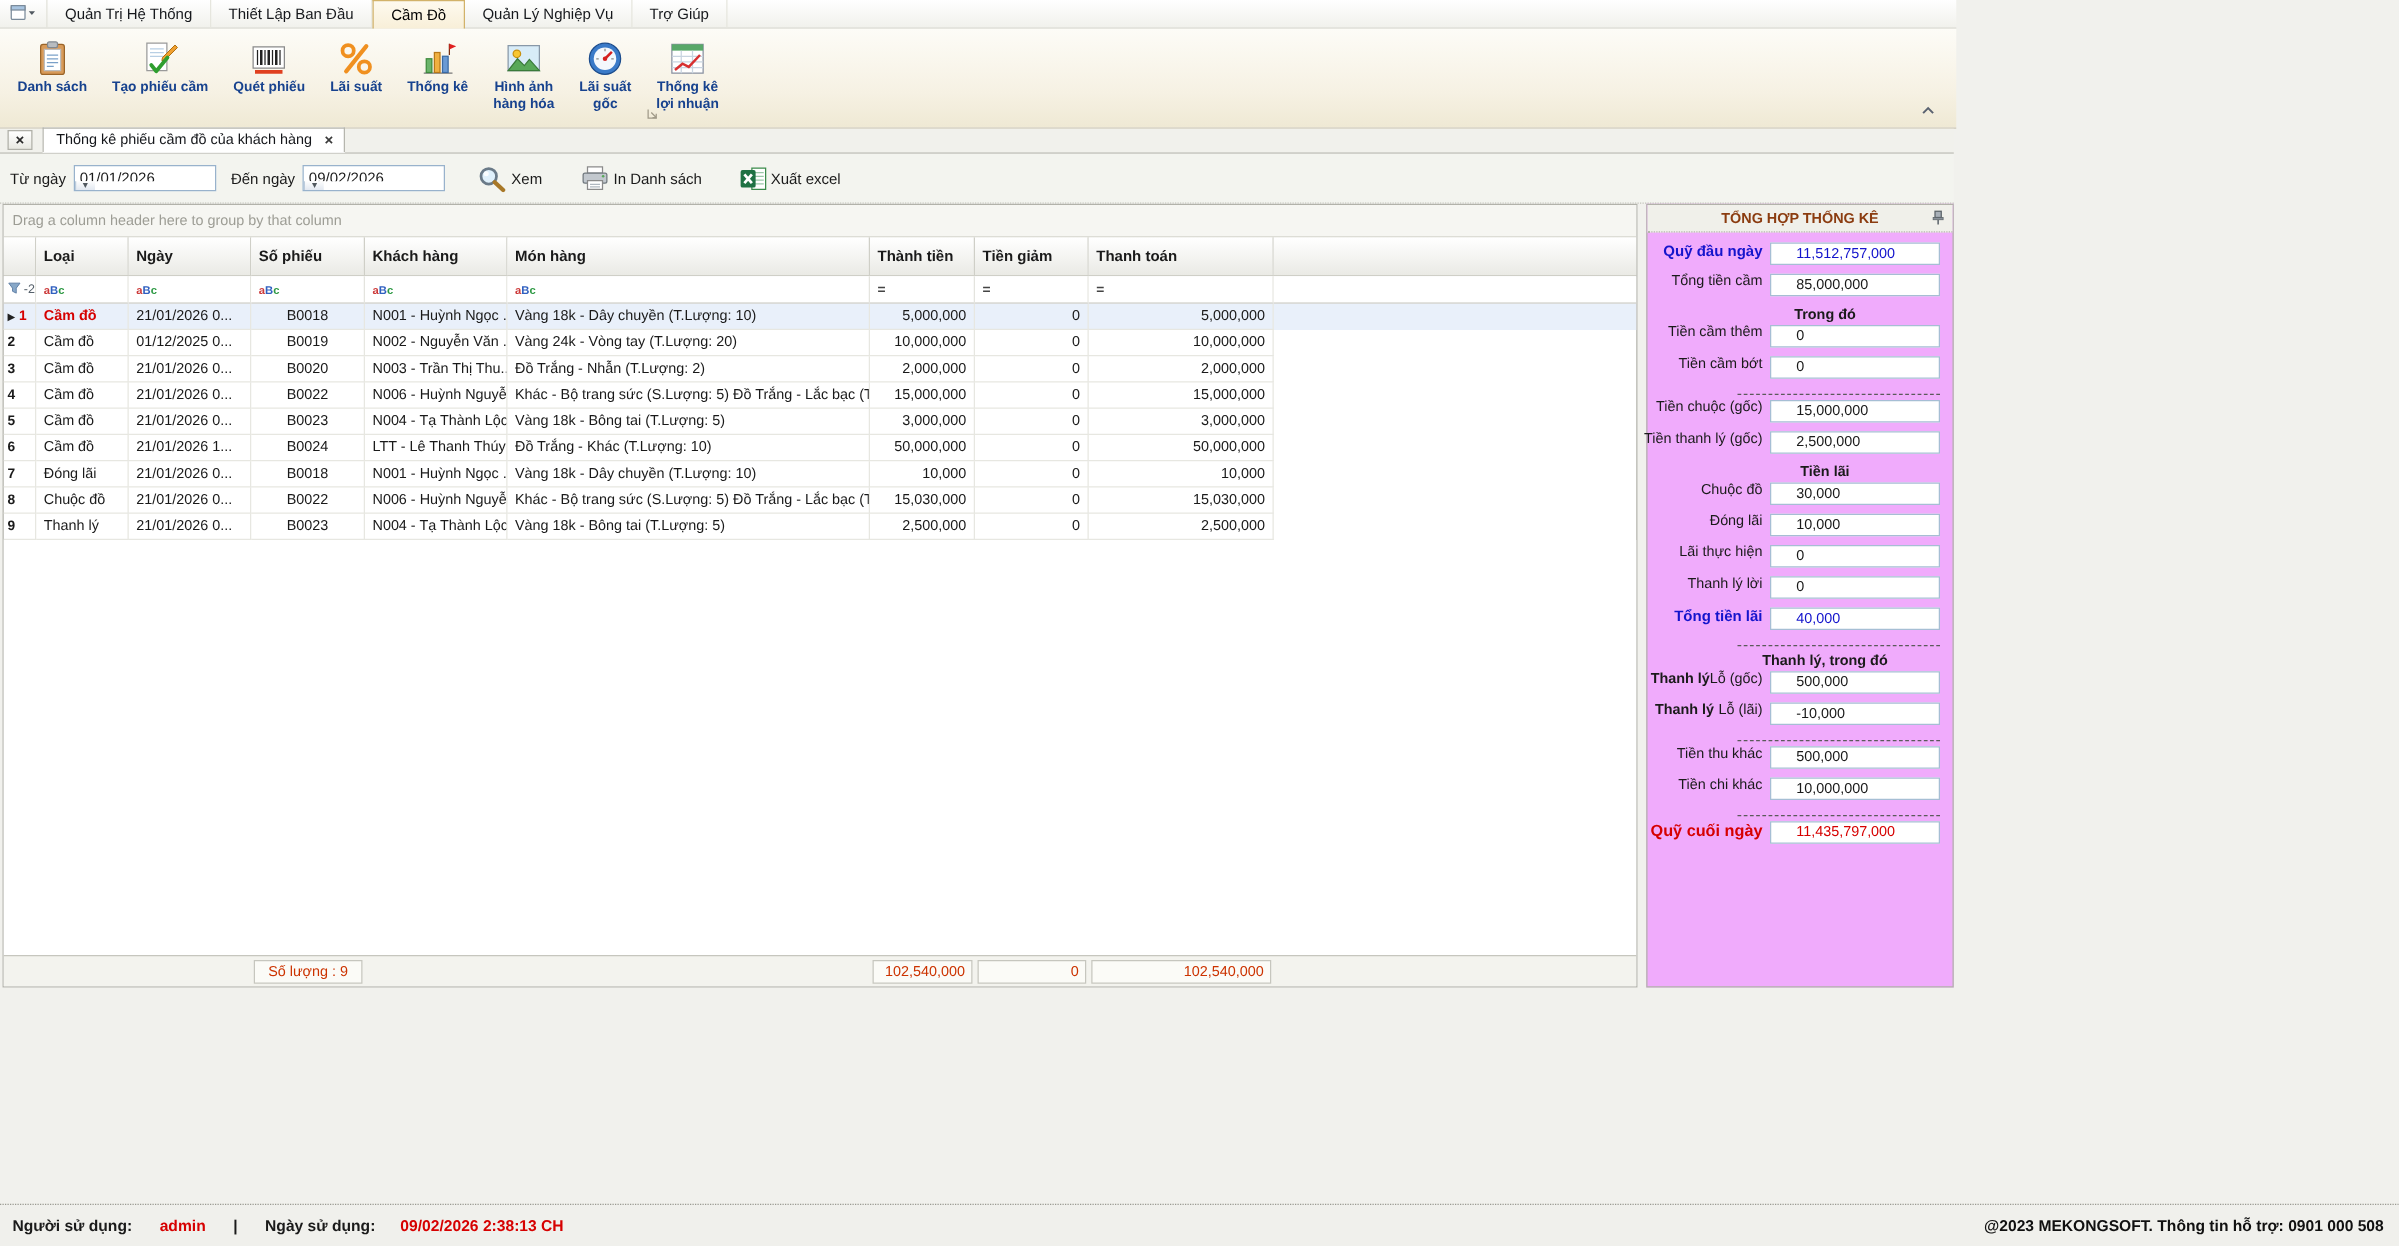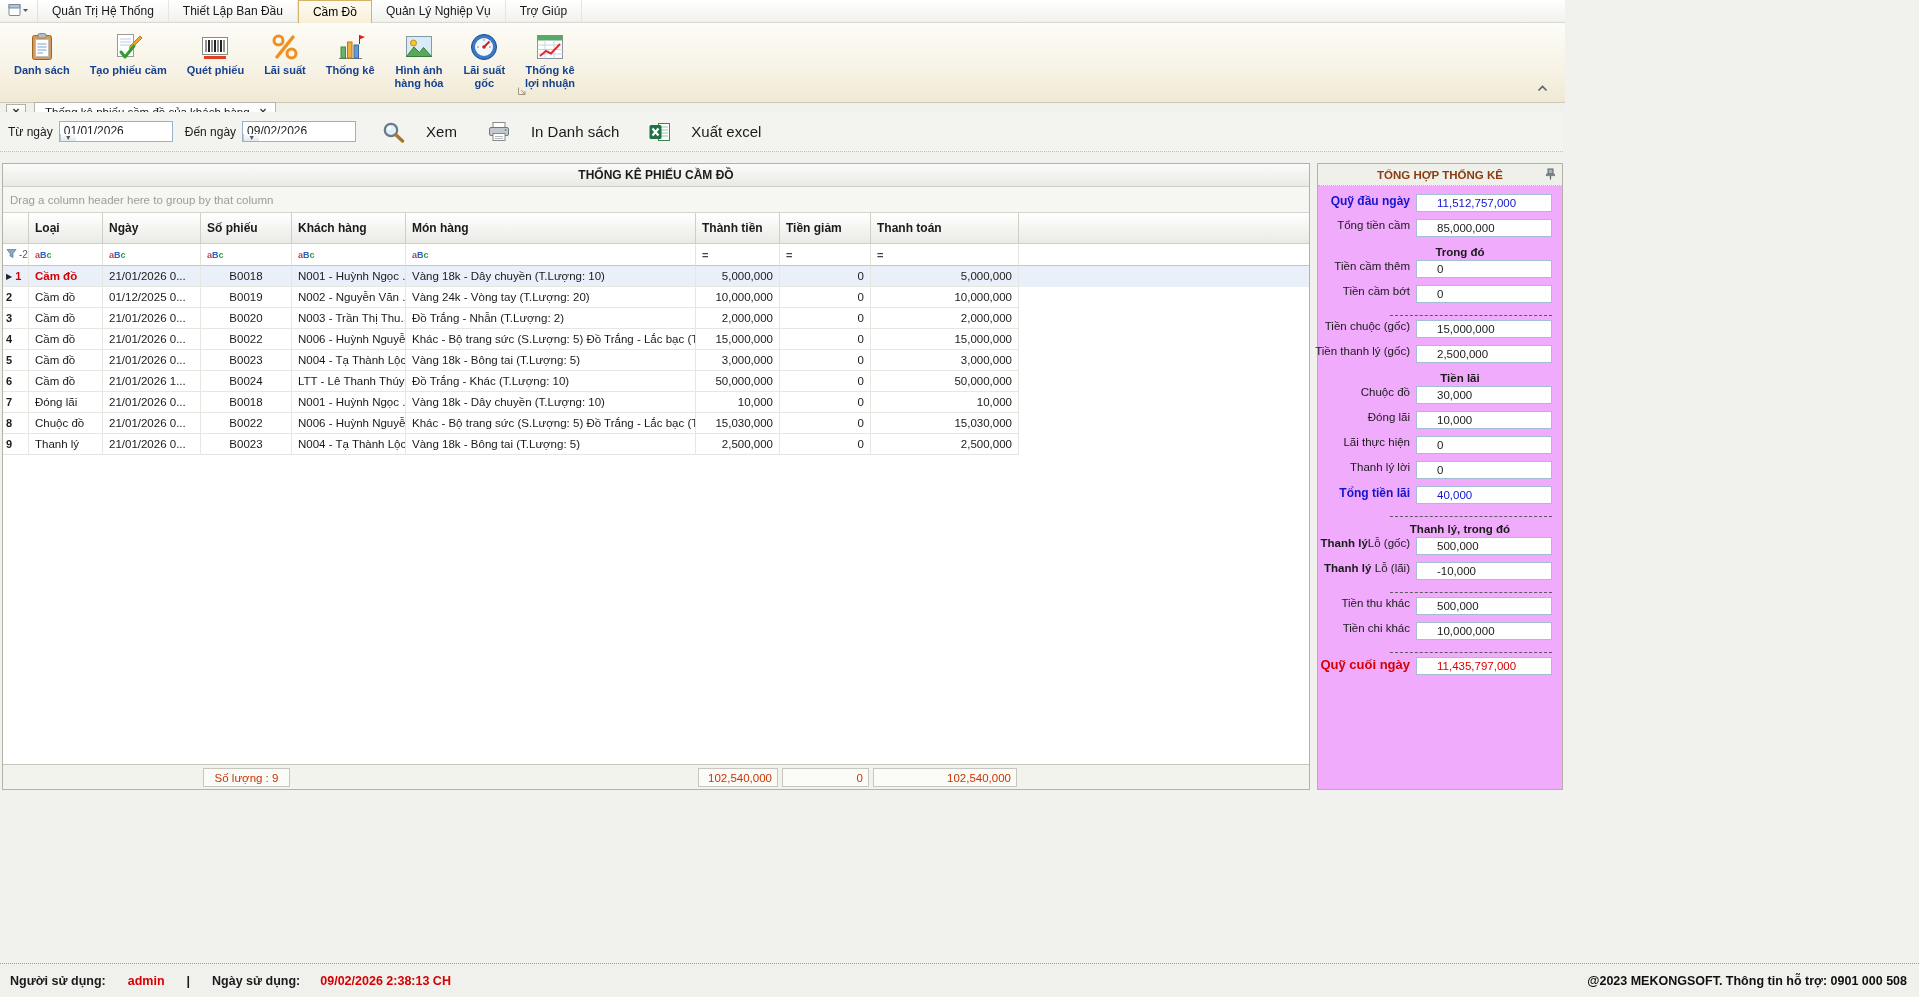--- a/index.html
+++ b/index.html
@@ -43,32 +43,32 @@
     display:flex;align-items:flex-end;padding-left:4px;}
   .tab-close-all{width:20px;height:16px;margin:0 8px 2px 2px;
     border:1px solid #b0b0a8;background:linear-gradient(#ffffff,#e9e9e2);
     display:flex;align-items:center;justify-content:center;
     font-size:12px;font-weight:bold;color:#2a2a2a;line-height:1;}
   .doc-tab{height:20px;background:#ffffff;border:1px solid #b6b6ae;border-bottom:1px solid #fff;
     display:flex;align-items:center;gap:10px;padding:0 8px 0 10px;font-size:11.5px;color:#14161a;}
   .tab-x{font-size:12px;font-weight:bold;color:#3a3a3a;line-height:1;}
 
   
-  .filterbar{position:absolute;left:0;top:112px;width:1563px;height:40px;
+  .filterbar{position:absolute;left:0;top:123px;width:1563px;height:40px;
     background:#f3f4ef;display:flex;align-items:center;padding-left:8px;
     border-bottom:1px dotted #c2c2ba;}
   .flabel{font-size:12px;margin-right:6px;}
   .gap-l{margin-left:12px;}
   .combo{width:114px;height:21px;background:#fff;border:1px solid #98b2cc;
     display:flex;align-items:stretch;flex-direction:column;}
   .combo-value{flex:1;padding:2px 4px 0 4px;font-size:12px;overflow:hidden;white-space:nowrap;}
   .combo-btn{width:16px;background:linear-gradient(#fdfdfd,#e2e8f0);
     border-left:1px solid #bccc dc;border-left:1px solid #bcccdc;display:flex;align-items:center;
     justify-content:center;font-size:7px;color:#50585e;}
-  .tool-btn{display:flex;align-items:center;gap:20px;font-size:15px;padding:2px 4px;}
+  .tool-btn{display:flex;align-items:center;gap:3px;font-size:12px;padding:2px 4px;}
   .gap-xl{margin-left:22px;}
   .tb-icon{display:flex;align-items:center;}
 
   
   .grid-panel{position:absolute;left:2px;top:163px;width:1308px;height:627px;
     background:#fff;border:1px solid #b2b2aa;display:flex;flex-direction:column;}
   .grid-caption{height:23px;flex:0 0 23px;background:linear-gradient(#fbfbfa,#e9e9e4);
     border-bottom:1px solid #cfcfc7;display:flex;align-items:center;justify-content:center;
     font-weight:bold;font-size:12px;color:#1c1c1c;}
   .group-panel{height:26px;flex:0 0 26px;background:#f6f6f2;border-bottom:1px solid #d5d5cd;
@@ -358,21 +358,20 @@
             </g>
             <rect x="0.5" y="3" width="12" height="14" rx="1.5" fill="#1f7244"></rect>
             <path d="M3.5 6.5 L9.5 13.5 M9.5 6.5 L3.5 13.5" stroke="#fff" stroke-width="2.2"></path>
           </svg>
       </span>
       <span>Xuất excel</span>
     </div>
   </div>
 
   <div class="grid-panel">
-    <div class="grid-caption">THỐNG KÊ PHIẾU CẦM ĐỒ</div>
     <div class="group-panel">Drag a column header here to group by that column</div>
     <div id="grid-header" class="grid-row grid-header">
         <div class="cell ind"></div>
         <div class="cell">Loại</div>
         <div class="cell">Ngày</div>
         <div class="cell">Số phiếu</div>
         <div class="cell">Khách hàng</div>
         <div class="cell">Món hàng</div>
         <div class="cell">Thành tiền</div>
         <div class="cell">Tiền giảm</div>

